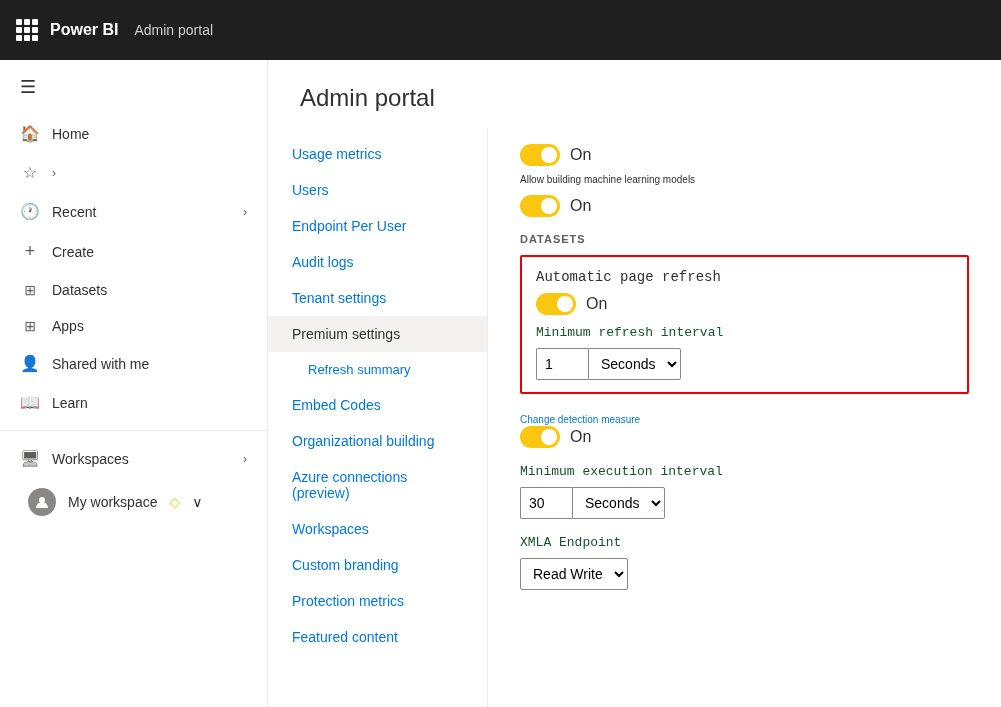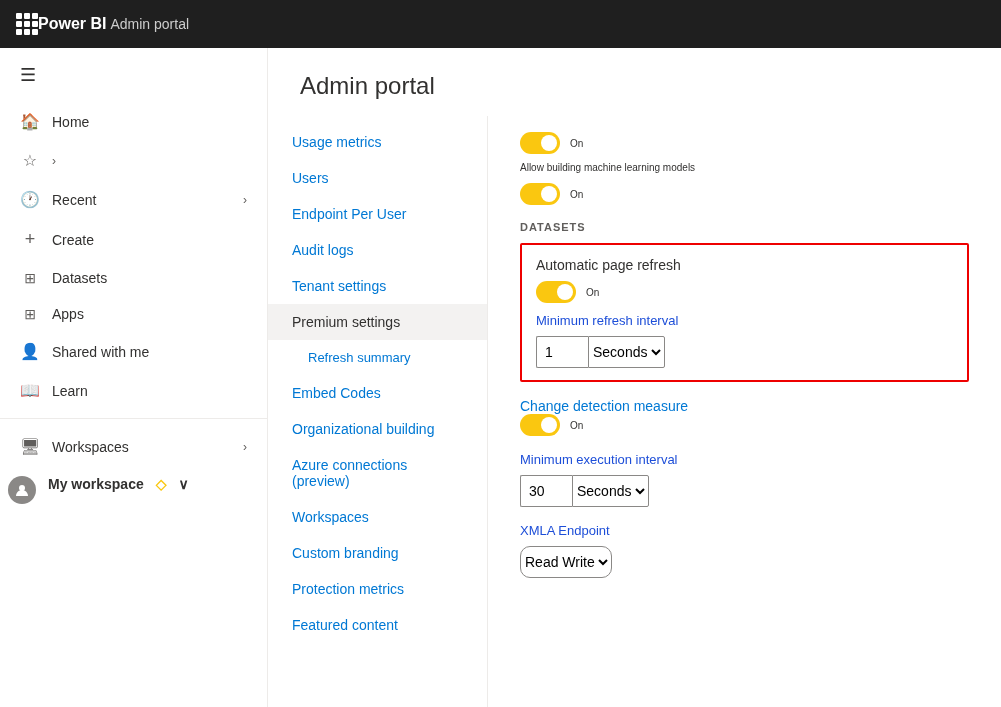--- a/index.html
+++ b/index.html
@@ -4,22 +4,23 @@
   <style>
     * { box-sizing: border-box; margin: 0; padding: 0; }
     body { font-family: 'Segoe UI', Arial, sans-serif; font-size: 14px; background: #fff; display: flex; flex-direction: column; height: 707px; width: 1001px; overflow: hidden; }
 
     
     .top-nav {
       background: #1f1f1f;
       color: #fff;
       display: flex;
       align-items: center;
-      height: 48px;
+      height: 60px;
       padding: 0 16px;
+      gap: 12px;
       flex-shrink: 0;
     }
     .top-nav .grid-icon { display: grid; grid-template-columns: repeat(3,6px); gap: 2px; cursor: pointer; }
     .top-nav .grid-icon span { width: 6px; height: 6px; background: #fff; border-radius: 1px; }
     .top-nav .app-name { font-weight: 700; font-size: 16px; color: #fff; }
     .top-nav .page-title-nav { font-size: 14px; color: #ccc; margin-left: 4px; }
 
     
     .main-layout { display: flex; flex: 1; overflow: hidden; }
 
@@ -47,25 +48,25 @@
       color: #323130;
       gap: 12px;
       position: relative;
     }
     .sidebar-item .item-icon { font-size: 16px; color: #605e5c; width: 20px; text-align: center; }
     .sidebar-item .item-label { flex: 1; font-size: 14px; }
     .sidebar-item .chevron { font-size: 12px; color: #605e5c; }
     .sidebar-divider { border: none; border-top: 1px solid #edebe9; margin: 8px 0; }
     .sidebar-workspace-item {
       display: flex;
-      padding: 10px 8px;
+      align-items: center;
+      padding: 10px 28px;
       cursor: pointer;
       color: #323130;
       gap: 12px;
-      font-weight: bold;
     }
     .workspace-avatar { width: 28px; height: 28px; border-radius: 50%; background: #8a8886; display: flex; align-items: center; justify-content: center; color: #fff; font-size: 12px; }
     .diamond-icon { color: #fac710; font-size: 14px; }
 
     
     .content-area { flex: 1; display: flex; flex-direction: column; overflow: hidden; }
 
     .page-title { font-size: 24px; font-weight: 300; color: #323130; padding: 24px 32px 16px; }
 
     
@@ -119,34 +120,34 @@
       content: '';
       position: absolute;
       width: 16px;
       height: 16px;
       border-radius: 50%;
       background: #fff;
       top: 3px;
       right: 3px;
       transition: right 0.2s;
     }
-    .toggle-label { font-size: 10px; color: #323130; }
+    .toggle-label { font-size: 16px; color: #323130; }
 
     .section-label {
       font-size: 11px;
       font-weight: 700;
       color: #605e5c;
       letter-spacing: 1px;
       margin-bottom: 10px;
       margin-top: 16px;
       text-transform: uppercase;
     }
 
-    .setting-title { font-size: 14px; color: #323130; margin-bottom: 8px; }
-    .setting-subtitle { font-size: 13px; color: #1d4ed8; margin-bottom: 8px; }
+    .setting-title { font-size: 14px; color: #323130; margin-bottom: 8px; font-family: Liberation Mono, monospace; }
+    .setting-subtitle { font-size: 13px; color: #14532d; margin-bottom: 8px; font-family: Liberation Mono, monospace; }
 
     
     .highlight-box {
       border: 2px solid #e00;
       border-radius: 2px;
       padding: 12px 14px;
       margin-bottom: 16px;
       background: #fff;
     }
 
@@ -158,29 +159,29 @@
       border: 1px solid #8a8886;
       border-right: none;
       padding: 0 8px;
       font-size: 14px;
       outline: none;
       border-radius: 2px 0 0 2px;
     }
     .input-select {
       height: 32px;
       border: 1px solid #8a8886;
-      padding: 0 0;
+      padding: 0 8px;
       font-size: 14px;
       outline: none;
       border-radius: 0 2px 2px 0;
       background: #fff;
       cursor: pointer;
     }
 
-    .link-text { color: #0078d4; font-size: 14px; margin-bottom: 12px; cursor: pointer; text-decoration: none; }
+    .link-text { color: #0078d4; font-size: 10px; margin-bottom: 12px; cursor: pointer; text-decoration: none; }
 
     .setting-group { margin-bottom: 16px; }
 
     .top-toggles { margin-bottom: 12px; }
 
     
     .desc-text { font-size: 10px; color: #323130; margin-bottom: 6px; }
   </style>
 </head>
 <body>
@@ -339,21 +340,21 @@
               <option>Seconds</option>
               <option>Minutes</option>
               <option>Hours</option>
             </select>
           </div>
         </div>
 
         <div class="setting-group">
           <div class="setting-subtitle">XMLA Endpoint</div>
           <div class="input-row">
-            <select class="input-select" style="border-radius:10px;">
+            <select class="input-select" style="border-radius:2px;">
               <option>Read Write</option>
               <option>Read Only</option>
               <option>Off</option>
             </select>
           </div>
         </div>
 
       </div>
     </div>
   </div>

